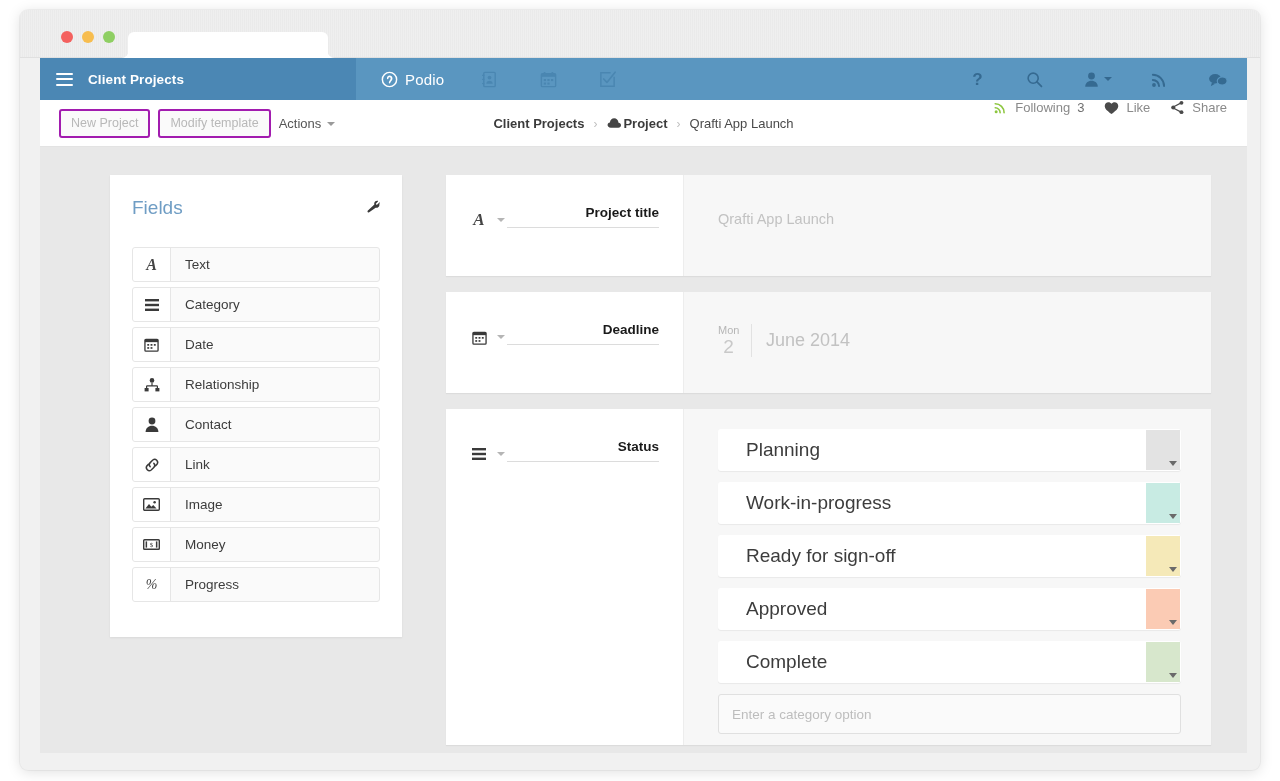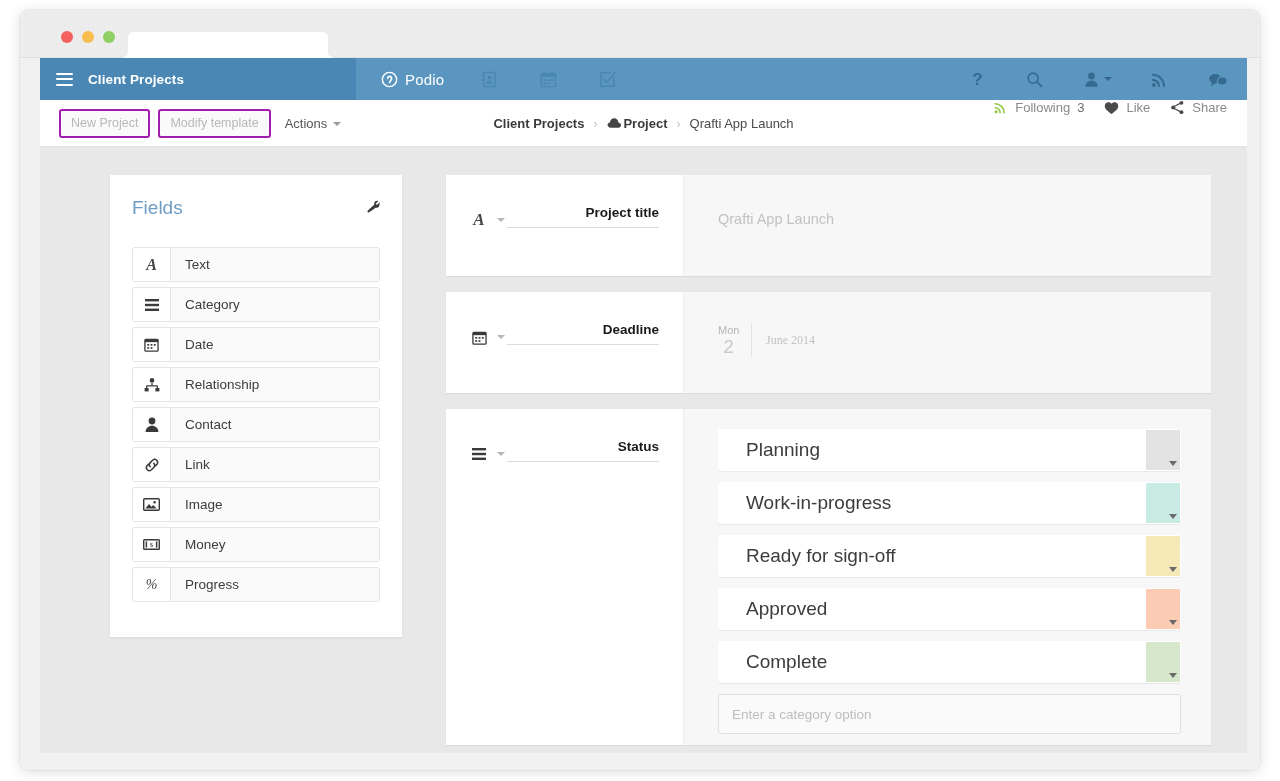--- a/index.html
+++ b/index.html
@@ -92,21 +92,21 @@
   #toolbar {
     position: relative; height: 47px; width: 100%;
     background: #fff; border-bottom: 1px solid #e3e3e3;
   }
   #toolbar-left { position:absolute; left: 19px; top: 0; height:47px; display:flex; align-items:center; gap: 8px; }
   .tb-btn {
     border: 2px solid #a21caf; background: #fafafa; color: #b8b8b8;
     font-size: 12.5px; padding: 5px 10px 6px; border-radius: 3px; cursor: pointer;
     font-family: "Liberation Sans", sans-serif;
   }
-  .tb-actions { color:#555; font-size: 13px; margin-left: 6px; cursor:pointer; display:flex; align-items:center; gap:6px;}
+  .tb-actions { color:#555; font-size: 13px; cursor:pointer; display:flex; align-items:center; gap:6px;}
   .caret-down { width:0;height:0;border-left:4px solid transparent;border-right:4px solid transparent;border-top:4px solid #9a9a9a; display:inline-block; }
 
   #breadcrumb {
     position:absolute; left: 50%; transform: translateX(-50%); top:0; height:47px;
     display:flex; align-items:center; gap: 9px; font-size: 13px; white-space: nowrap;
   }
   #breadcrumb .crumb { color:#3b3b3b; font-weight: bold; cursor:pointer; }
   #breadcrumb .crumb.plain { color:#4a4a4a; font-weight: normal; cursor:default;}
   #breadcrumb .sep { color:#c0c0c0; font-size: 12px; }
   .cloud-ic { width: 15px; height: 12px; display:inline-block; vertical-align:-1px; margin-right:2px;}
@@ -186,21 +186,21 @@
   
   #card-title { top: 0; width: 100%; height: 101px; }
   #title-value { position:absolute; left: 34px; top: 36px; font-size: 14.5px; color:#c2c2c2; }
 
   
   #card-deadline { top: 117px; width: 100%; height: 101px; }
   #date-box { position:absolute; left: 34px; top: 32px; display:flex; align-items:center; gap: 14px; }
   #date-daybox { text-align:center; width: 34px; border-right:1px solid #e2e2e2; padding-right:12px;}
   #date-dow { font-size: 11px; color:#b6b6b6; line-height: 13px; }
   #date-day { font-size: 19px; color:#c9c9c9; line-height: 20px; }
-  #date-rest { font-size: 12px; color:#c2c2c2;font-family:Liberation Serif, serif; }
+  #date-rest { font-size: 18px; color:#c2c2c2; }
 
   
   #card-status { top: 234px; width: 100%; min-height: 336px; }
   #card-status .card-left { min-height: 336px; }
   #status-options { padding: 20px 30px 0 34px; }
   .opt-row {
     position: relative; display:flex; align-items:center; height: 42px;
     background:#fff; border-radius: 3px; margin-bottom: 11px;
     box-shadow: 0 1px 1px rgba(0,0,0,0.06);
   }

